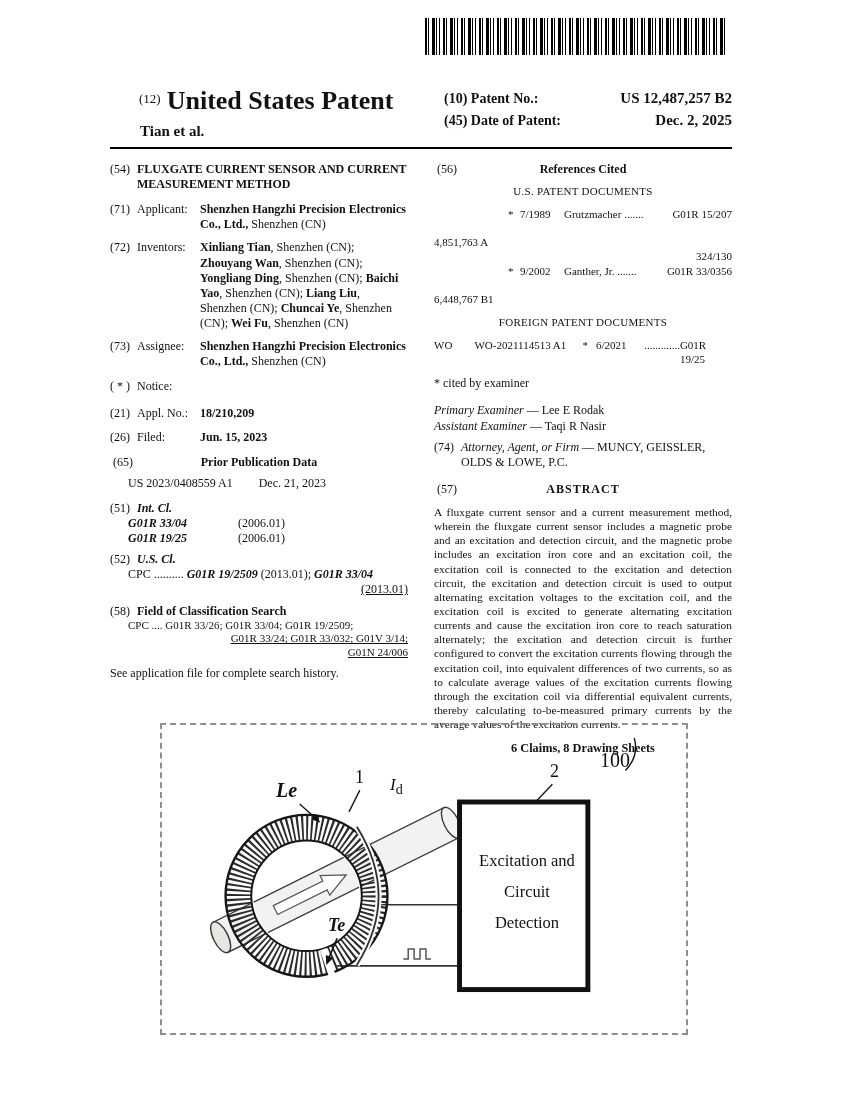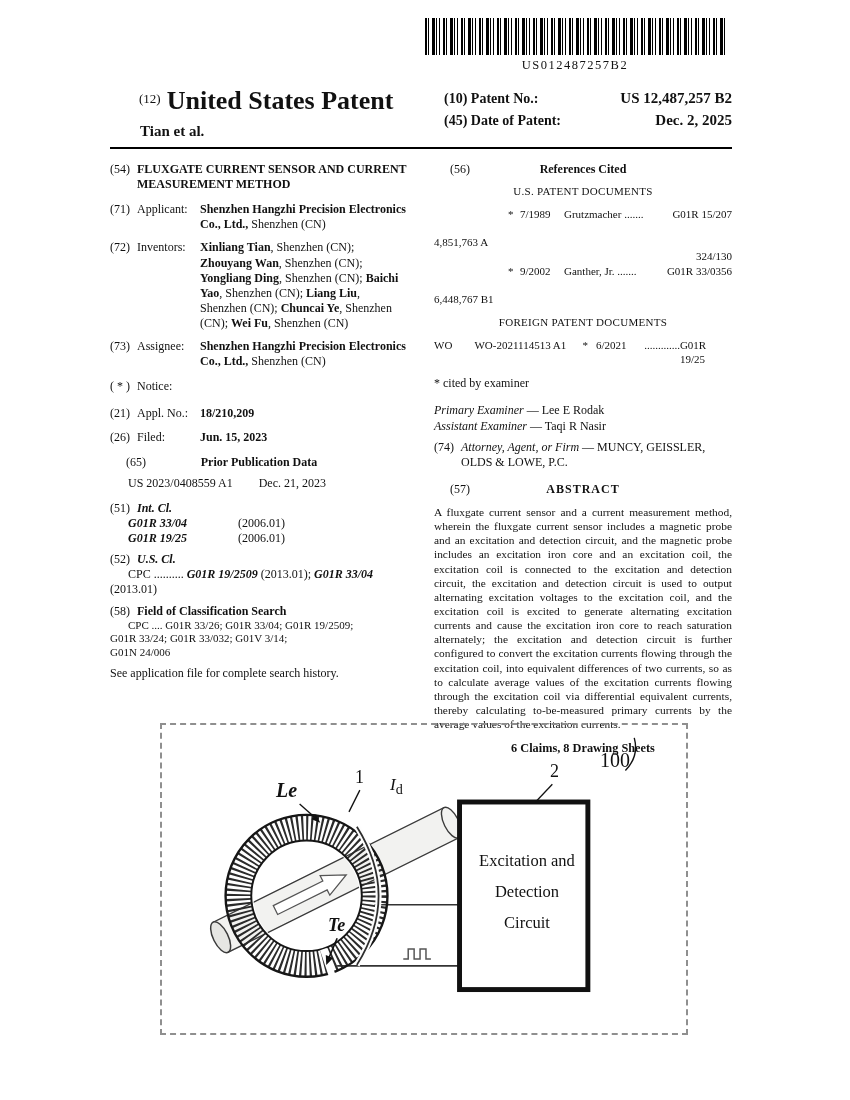--- a/index.html
+++ b/index.html
@@ -37,27 +37,27 @@
   .header-rule { position:absolute; left:110px; top:147px; width:622px; height:2px; background:#000; }
 
   
   .cols { position:absolute; left:110px; top:162px; width:622px; display:flex; gap:26px; font-size:12px; line-height:1.26; }
   .col { width:298px; }
   .frow { display:flex; }
   .fnum { width:27px; flex:none; }
   .flabel { width:63px; flex:none; }
   .fbody { flex:1; }
   .headrow { position:relative; text-align:center; }
-  .headrow .fnum { position:absolute; left:16px; text-align:left; }
+  .headrow .fnum { position:absolute; left:3px; text-align:left; }
 
   .mb6 { margin-bottom:6px; } .mb8 { margin-bottom:8px; } .mb10 { margin-bottom:10px; }
   .mb12 { margin-bottom:12px; }
 
   .indent { padding-left:18px; }
-  .right { text-align:left; }
+  .right { text-align:right;text-decoration:underline; }
   .center { text-align:center; }
   .cl-row { display:flex; padding-left:18px; }
   .cl-code { width:110px; }
   .small { font-size:11px; }
 
   
   .ref-row { display:flex; font-size:11px; line-height:1.3; }
   .ref-pat { width:74px;margin-top:28px; }
   .ref-star { width:12px; }
   .ref-date { width:44px; }
@@ -87,21 +87,20 @@
   .fl-te  { left:166px; top:190px; font-size:18px; font-weight:bold; font-style:italic; }
   .figbox-text { position:absolute; left:300px; top:120px; width:130px; text-align:center; font-size:16.5px; line-height:31px; }
 </style>
 </head>
 <body>
 
 <div class="page">
 
   <div class="barcode">
     <div class="barcode-bars"></div>
-    <div class="barcode-num">US012487257B2</div>
   </div>
 
   <div class="header">
     <div class="h-left">
       <div>
         <span class="h-kindnum">(12)</span><span class="h-title">United States Patent</span>
       </div>
       <div class="h-party">Tian et al.</div>
     </div>
     <div class="h-right">
@@ -316,18 +315,18 @@
 
     <div class="figlabel fl-100">100</div>
     <div class="figlabel fl-le">Le</div>
     <div class="figlabel fl-1">1</div>
     <div class="figlabel fl-id"><span class="i">I</span><sub>d</sub></div>
     <div class="figlabel fl-2">2</div>
     <div class="figlabel fl-te">Te</div>
 
     <div class="figbox-text">
       <div>Excitation and</div>
+      <div>Circuit</div>
       <div>Detection</div>
-      <div>Circuit</div>
     </div>
   </div>
 
 </div>
 
 </body></html>

